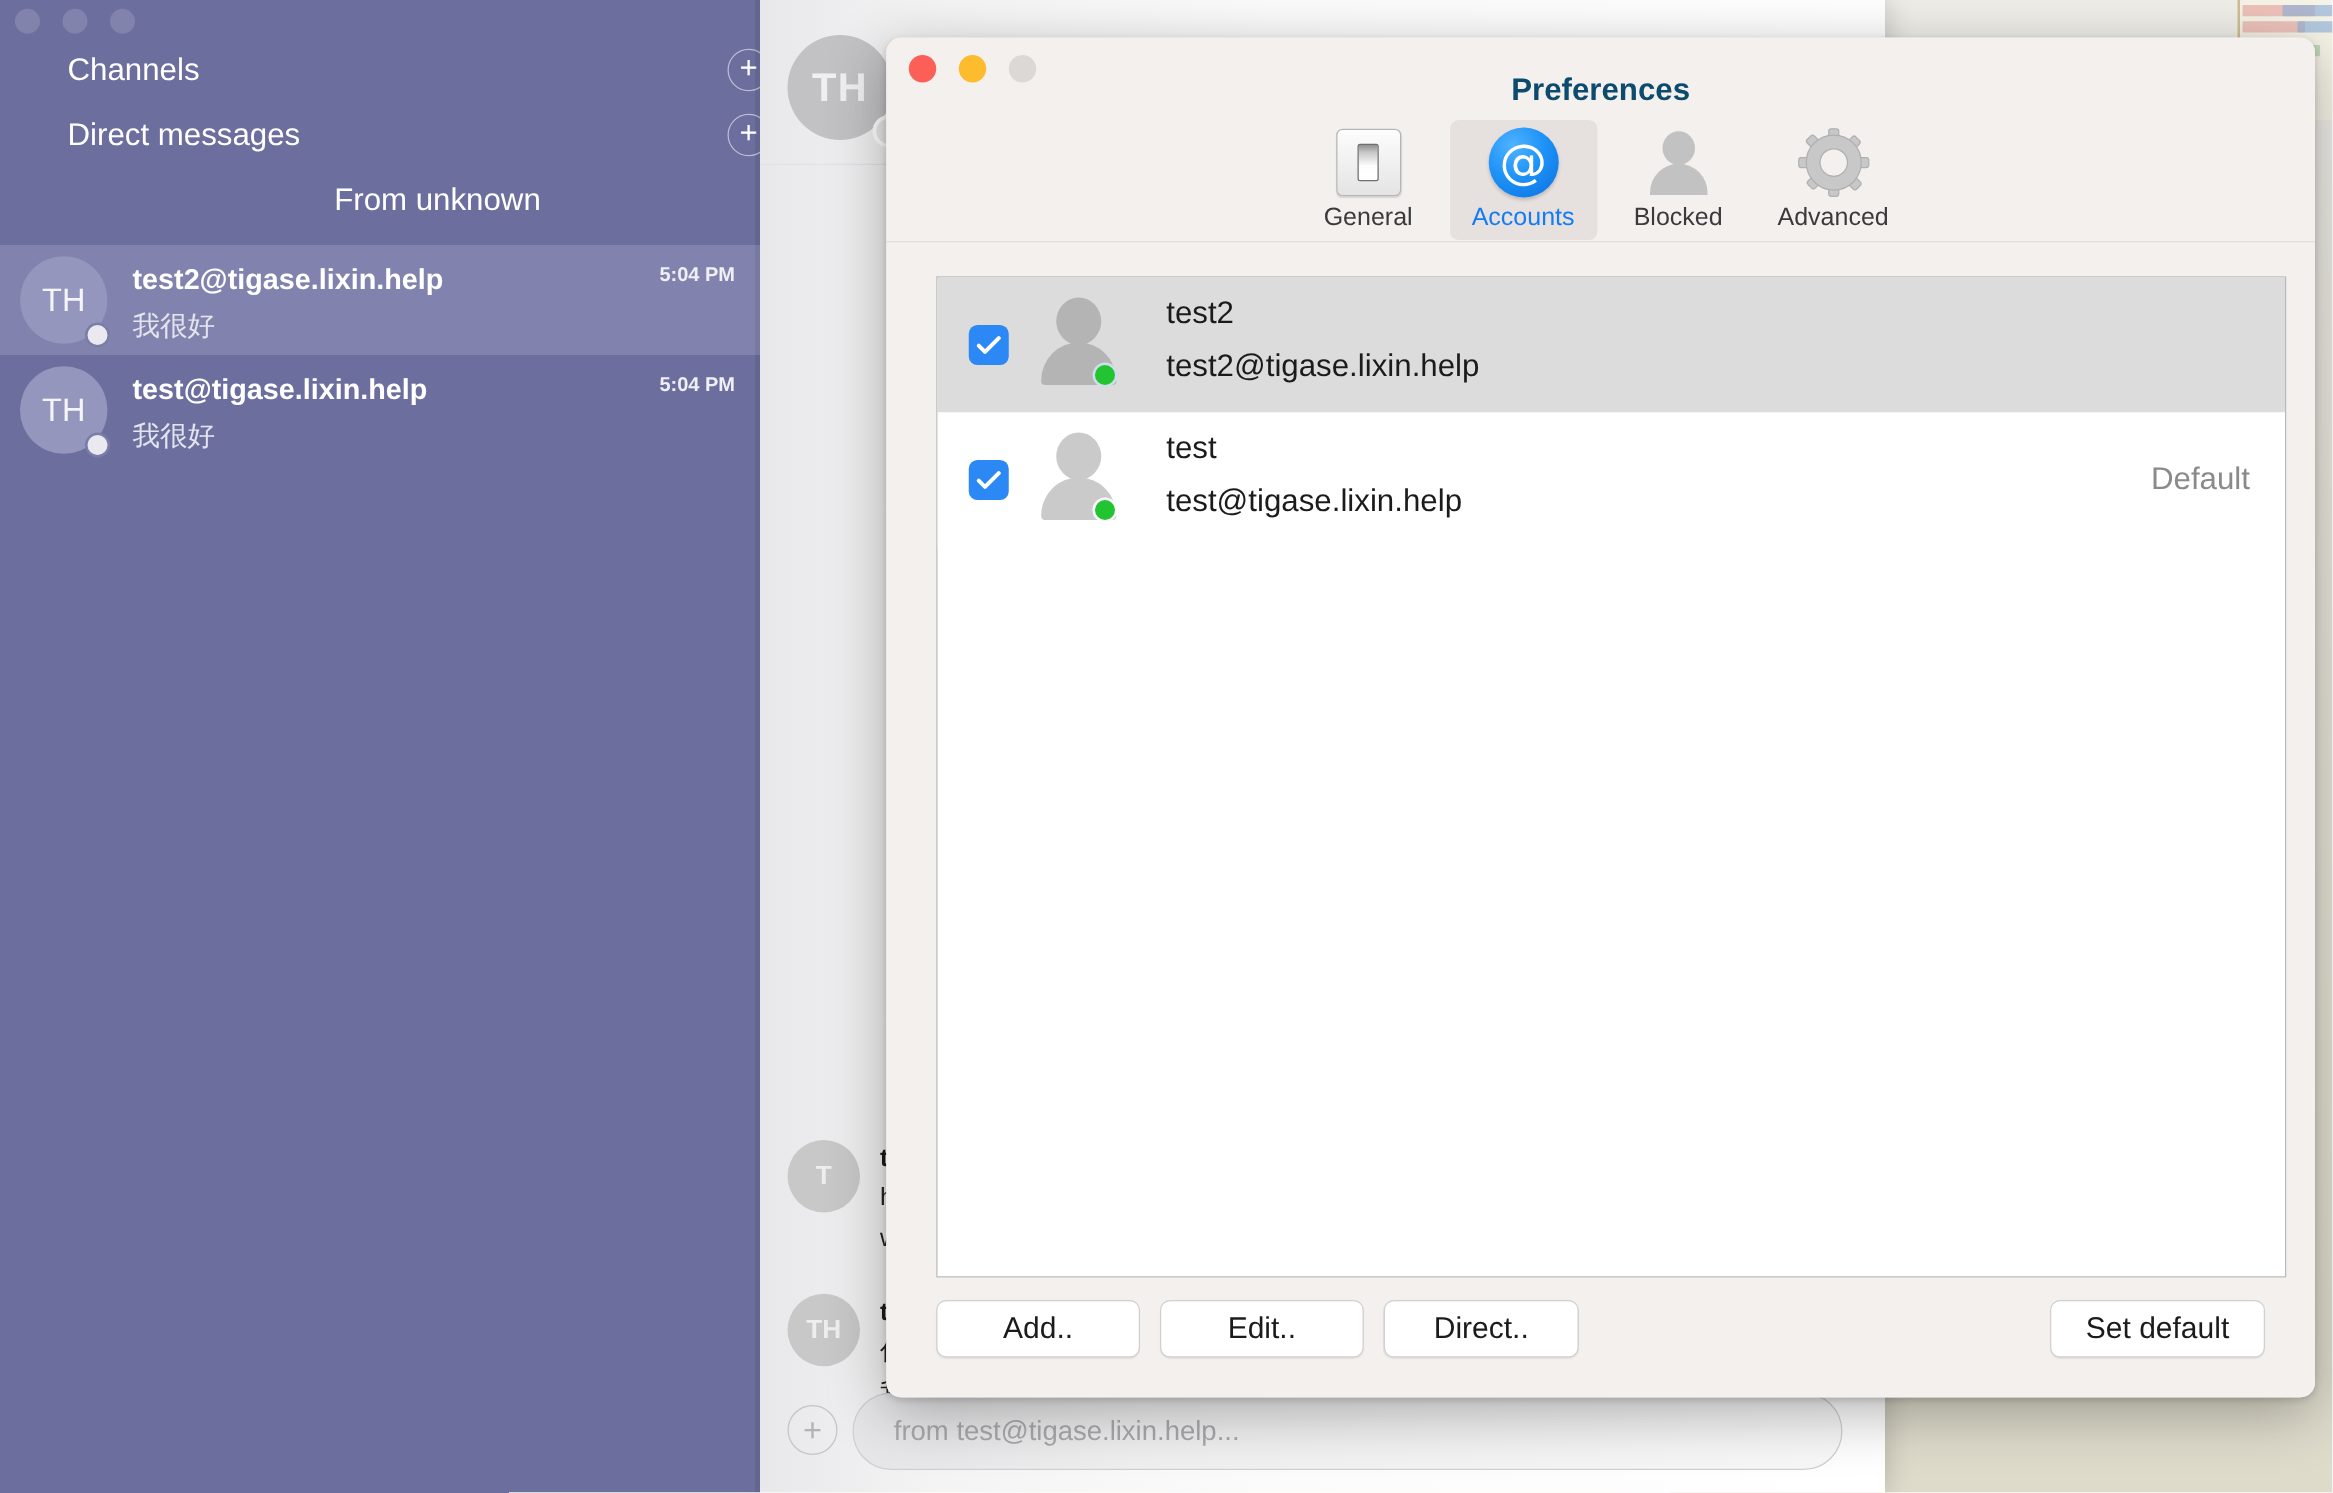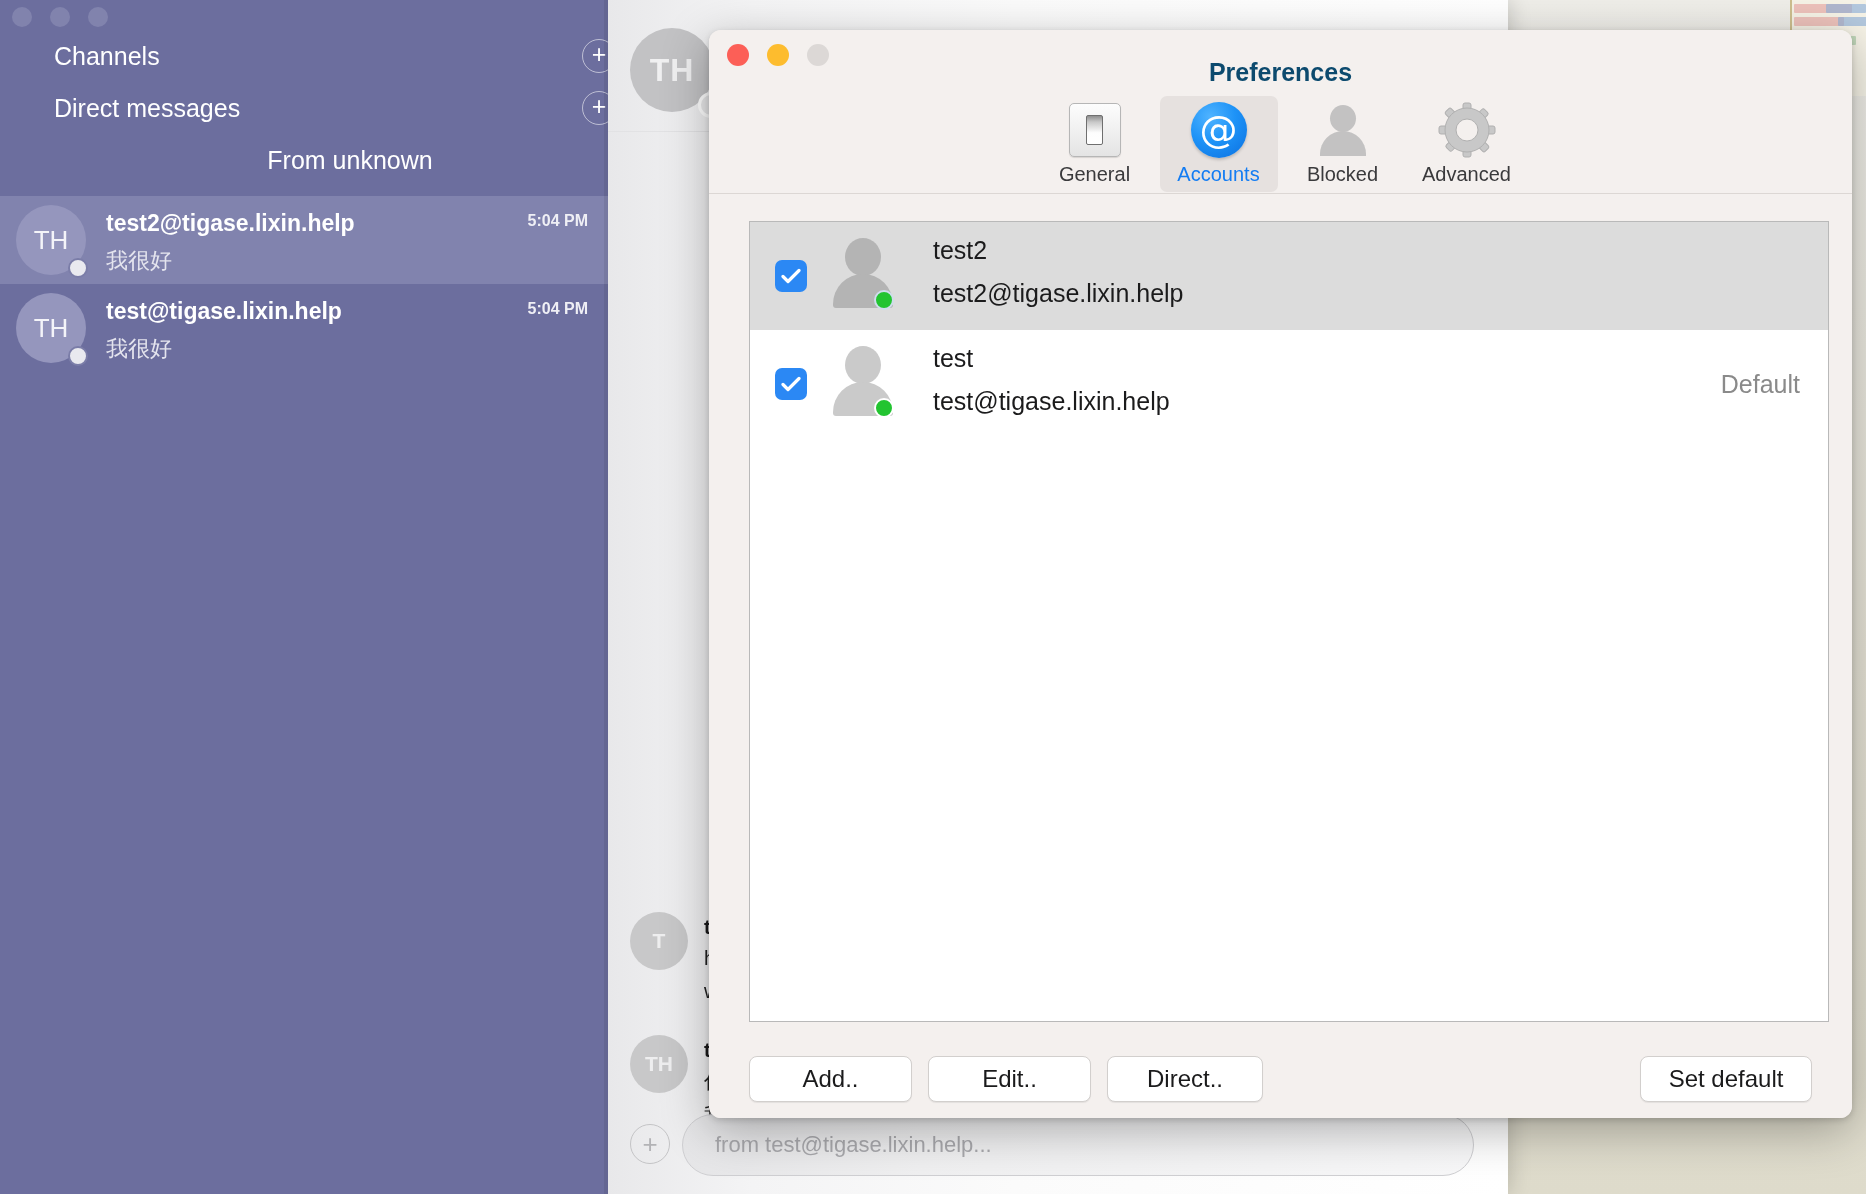--- a/index.html
+++ b/index.html
@@ -242,21 +242,20 @@
   }
 
   .prefs-footer { position: absolute; left: 0; bottom: 0; width: 100%; height: 96px; }
   .btn {
     position: absolute; top: 18px; height: 46px;
     background: #ffffff; border: 1px solid #d2cfcd; border-radius: 8px;
     font-size: 24px; color: #1b1b1c; font-family: "Liberation Sans", sans-serif;
     display: flex; align-items: center; justify-content: center;
     box-shadow: 0 1px 1px rgba(0,0,0,.07);
     white-space: nowrap;
-    margin-top: 16px;
   }
   .btn-add { left: 40px; width: 163px; }
   .btn-edit { left: 219px; width: 163px; }
   .btn-remove { left: 398px; width: 156px; }
   .btn-setdefault { right: 40px; width: 172px; }
 </style>
 </head>
 <body>
 
 <div id="root">

